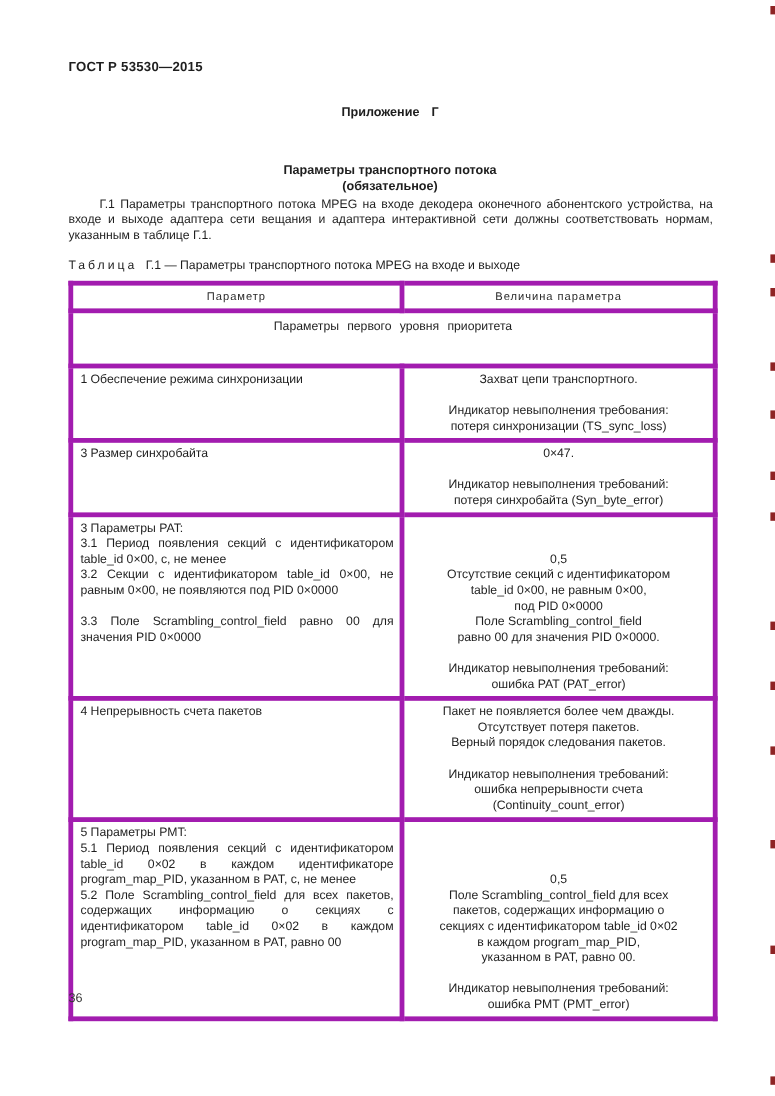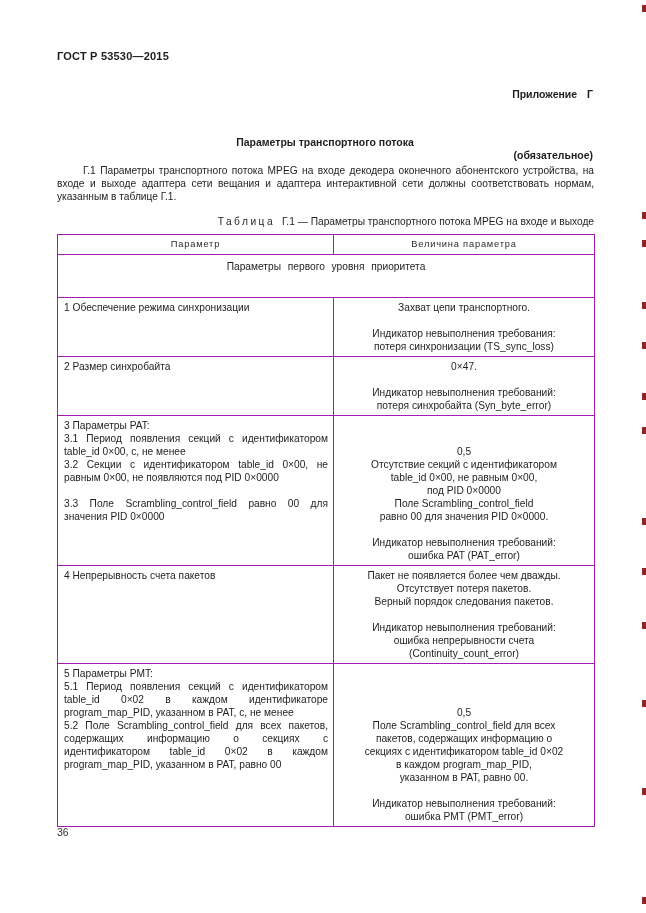--- a/index.html
+++ b/index.html
@@ -5,36 +5,36 @@
   * { margin:0; padding:0; box-sizing:border-box; }
   html,body { background:#ffffff; }
   body {
     width:646px; height:913px; position:relative; overflow:hidden;
     font-family:"Liberation Sans", sans-serif; color:#1e1e1e;
   }
   .page { position:absolute; inset:0; background:#ffffff; }
 
   .gost-header { position:absolute; left:57px; top:50px; font-size:11px; font-weight:bold; letter-spacing:0.2px; }
 
-  .appendix { position:absolute; left:57px; width:536px; top:88px; text-align:right; font-weight:bold; font-size:10.5px; line-height:13px; }
+  .appendix { position:absolute; left:57px; width:536px; top:88px; text-align:center; font-weight:bold; font-size:10.5px; line-height:13px; }
   .appendix .t1 { word-spacing:7px; display:block; }
   .appendix .t2 { display:block;margin-top:48px; }
 
   .doc-title { position:absolute; left:57px; width:536px; top:136px; text-align:center; font-weight:bold; font-size:10.5px; }
 
   .para { position:absolute; left:57px; width:537px; top:164px; font-size:10.2px; line-height:13.2px; text-align:justify; text-indent:26px; }
 
-  .tbl-caption { position:absolute; left:57px; width:537px; top:216px; font-size:10.2px;text-align:right; }
+  .tbl-caption { position:absolute; left:57px; width:537px; top:216px; font-size:10.2px; }
   .tbl-caption .word { letter-spacing:2.5px; margin-right:7px; }
 
   .table-wrap { position:absolute; left:57px; top:234px; width:537px; }
   table { border-collapse:collapse; width:100%; table-layout:fixed; }
   col.c1 { width:276px; }
   col.c2 { width:261px; }
-  th, td { border:1px solid #a21caf; vertical-align:top; font-size:10.2px; line-height:13px; }
+  th, td { border:4px solid #a21caf; vertical-align:top; font-size:10.2px; line-height:13px; }
   th { font-weight:normal; font-size:9.3px; letter-spacing:0.8px; text-align:center; padding:3px 2px; height:18px; color:#2a2a2a; }
   td.section { text-align:center; padding:5px 2px 24px; word-spacing:4px; }
   td.pcell { padding:3px 5px 3px 6px; text-align:left; }
   td.pcell .line { text-align:justify; }
   td.vcell { padding:3px 6px; text-align:center; }
   .line { min-height:13px; }
   .b { font-weight:normal; }
   tr.row-0 td { height:58px; }
   tr.row-1 td { height:59px; }
   tr.row-2 td { height:145px;margin-top:47px; }
@@ -88,21 +88,21 @@
             </td>
             <td class="vcell">
               <div class="line"><span>Захват цепи транспортного.</span></div>
               <div class="line">&nbsp;</div>
               <div class="line"><span>Индикатор невыполнения требования:</span></div>
               <div class="line"><span>потеря синхронизации </span><span class="b">(TS_sync_loss)</span></div>
             </td>
           </tr>
           <tr class="row-1">
             <td class="pcell">
-              <div class="line"><span>2 Размер синхробайта</span></div>
+              <div class="line"><span>3 Размер синхробайта</span></div>
             </td>
             <td class="vcell">
               <div class="line"><span>0×47.</span></div>
               <div class="line">&nbsp;</div>
               <div class="line"><span>Индикатор невыполнения требований:</span></div>
               <div class="line"><span>потеря синхробайта </span><span class="b">(Syn_byte_error)</span></div>
             </td>
           </tr>
           <tr class="row-2">
             <td class="pcell">

